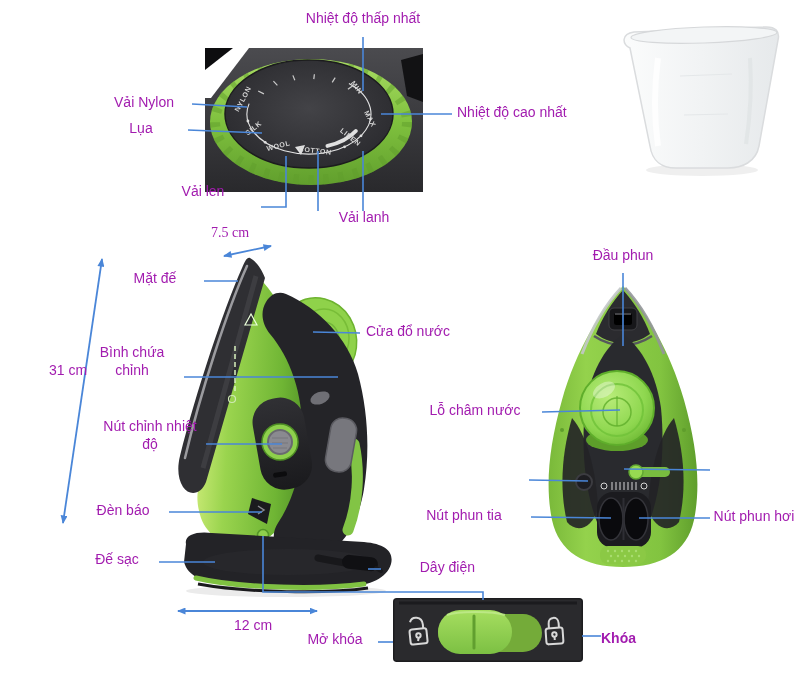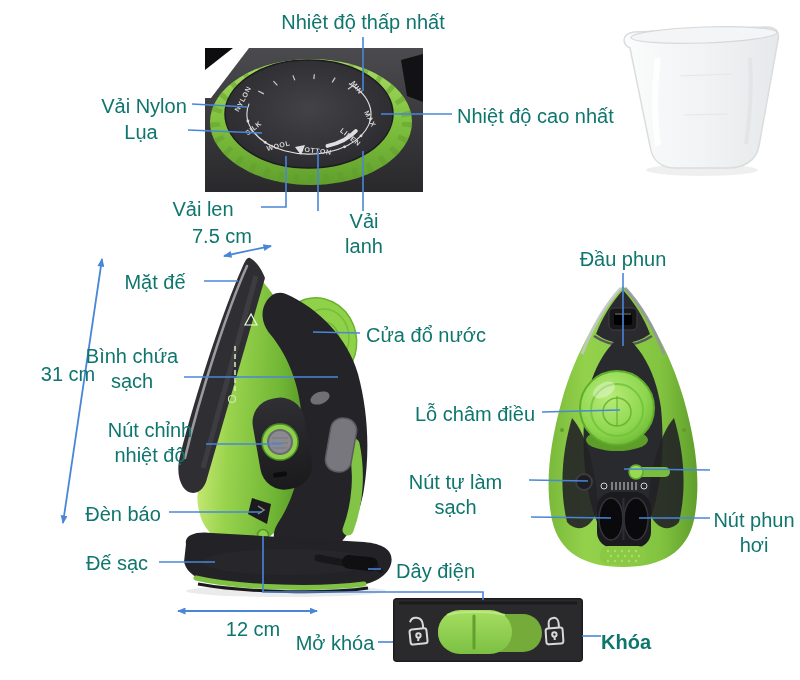--- a/index.html
+++ b/index.html
@@ -6,21 +6,21 @@
   body{
     width:800px;height:680px;position:relative;overflow:hidden;
     background:#ffffff;
     font-family:"Liberation Sans","DejaVu Sans",sans-serif;
   }
   .stage{position:absolute;left:0;top:0;width:800px;height:680px;}
   .illus{position:absolute;z-index:1;}
   .lines{position:absolute;left:0;top:0;z-index:5;pointer-events:none;}
   .lbl{
     position:absolute;z-index:10;
-    color:#0f766e;font-size:20px;line-height:1.25;
+    color:#a21caf;font-size:14px;line-height:1.25;
     white-space:normal;
   }
   .lbl.r{text-align:center;}
   .lbl.c{text-align:center;}
   .lbl.l{text-align:left;}
   .dial-txt{font-family:"Liberation Sans","DejaVu Sans",sans-serif;font-weight:bold;fill:#d6d6d6;font-size:7px;letter-spacing:0.6px;}
 </style>
 </head>
 <body>
 
@@ -286,36 +286,36 @@
       <path d="M224,256 L271,246" marker-start="url(#ahS)" marker-end="url(#ahE)"></path>
       <path d="M102,259 L63,523" marker-start="url(#ahS)" marker-end="url(#ahE)"></path>
       <path d="M178,611 L317,611" marker-start="url(#ahS)" marker-end="url(#ahE)"></path>
     </g>
   </svg>
 
   <div class="lbl c" style="left:268px;top:10px;width:190px;">Nhiệt độ thấp nhất</div>
   <div class="lbl r" style="left:98px;top:94px;width:92px;">Vải Nylon</div>
   <div class="lbl r" style="left:98px;top:120px;width:86px;">Lụa</div>
   <div class="lbl l" style="left:457px;top:104px;width:170px;">Nhiệt độ cao nhất</div>
-  <div class="lbl r" style="left:148px;top:197px;width:110px;">Vải len</div>
+  <div class="lbl r" style="left:148px;top:183px;width:110px;">Vải len</div>
   <div class="lbl c" style="left:337px;top:209px;width:54px;">Vải lanh</div>
-  <div class="lbl c" style="left:186px;top:224px;width:72px;">7.5 cm</div>
+  <div class="lbl c" style="left:194px;top:224px;width:72px;font-family:Liberation Serif, serif;">7.5 cm</div>
 
 
   <div class="lbl r" style="left:112px;top:270px;width:86px;">Mặt đế</div>
   <div class="lbl c" style="left:30px;top:362px;width:76px;">31 cm</div>
-  <div class="lbl c" style="left:84px;top:344px;width:96px;">Bình chứa sạch</div>
+  <div class="lbl c" style="left:84px;top:344px;width:96px;">Bình chứa chỉnh</div>
   <div class="lbl c" style="left:98px;top:418px;width:104px;">Nút chỉnh nhiệt độ</div>
   <div class="lbl r" style="left:82px;top:502px;width:82px;">Đèn báo</div>
   <div class="lbl r" style="left:78px;top:551px;width:78px;">Đế sạc</div>
   <div class="lbl c" style="left:213px;top:617px;width:80px;">12 cm</div>
   <div class="lbl l" style="left:366px;top:323px;width:120px;">Cửa đổ nước</div>
   <div class="lbl l" style="left:385px;top:559px;width:90px;text-align:right;">Dây điện</div>
 
   <div class="lbl c" style="left:575px;top:247px;width:96px;">Đầu phun</div>
-  <div class="lbl r" style="left:413px;top:402px;width:124px;">Lỗ châm điều</div>
-  <div class="lbl r" style="left:388px;top:470px;width:135px;">Nút tự làm sạch</div>
+  <div class="lbl r" style="left:413px;top:402px;width:124px;">Lỗ châm nước</div>
+  <div class="lbl r" style="left:403px;top:507px;width:122px;">Nút phun tia</div>
   <div class="lbl c" style="left:713px;top:508px;width:82px;">Nút phun hơi</div>
 
   <div class="lbl r" style="left:293px;top:631px;width:84px;">Mở khóa</div>
   <div class="lbl l" style="left:601px;top:630px;width:70px;font-weight:bold;">Khóa</div>
 
 </div>
 
 </body></html>

